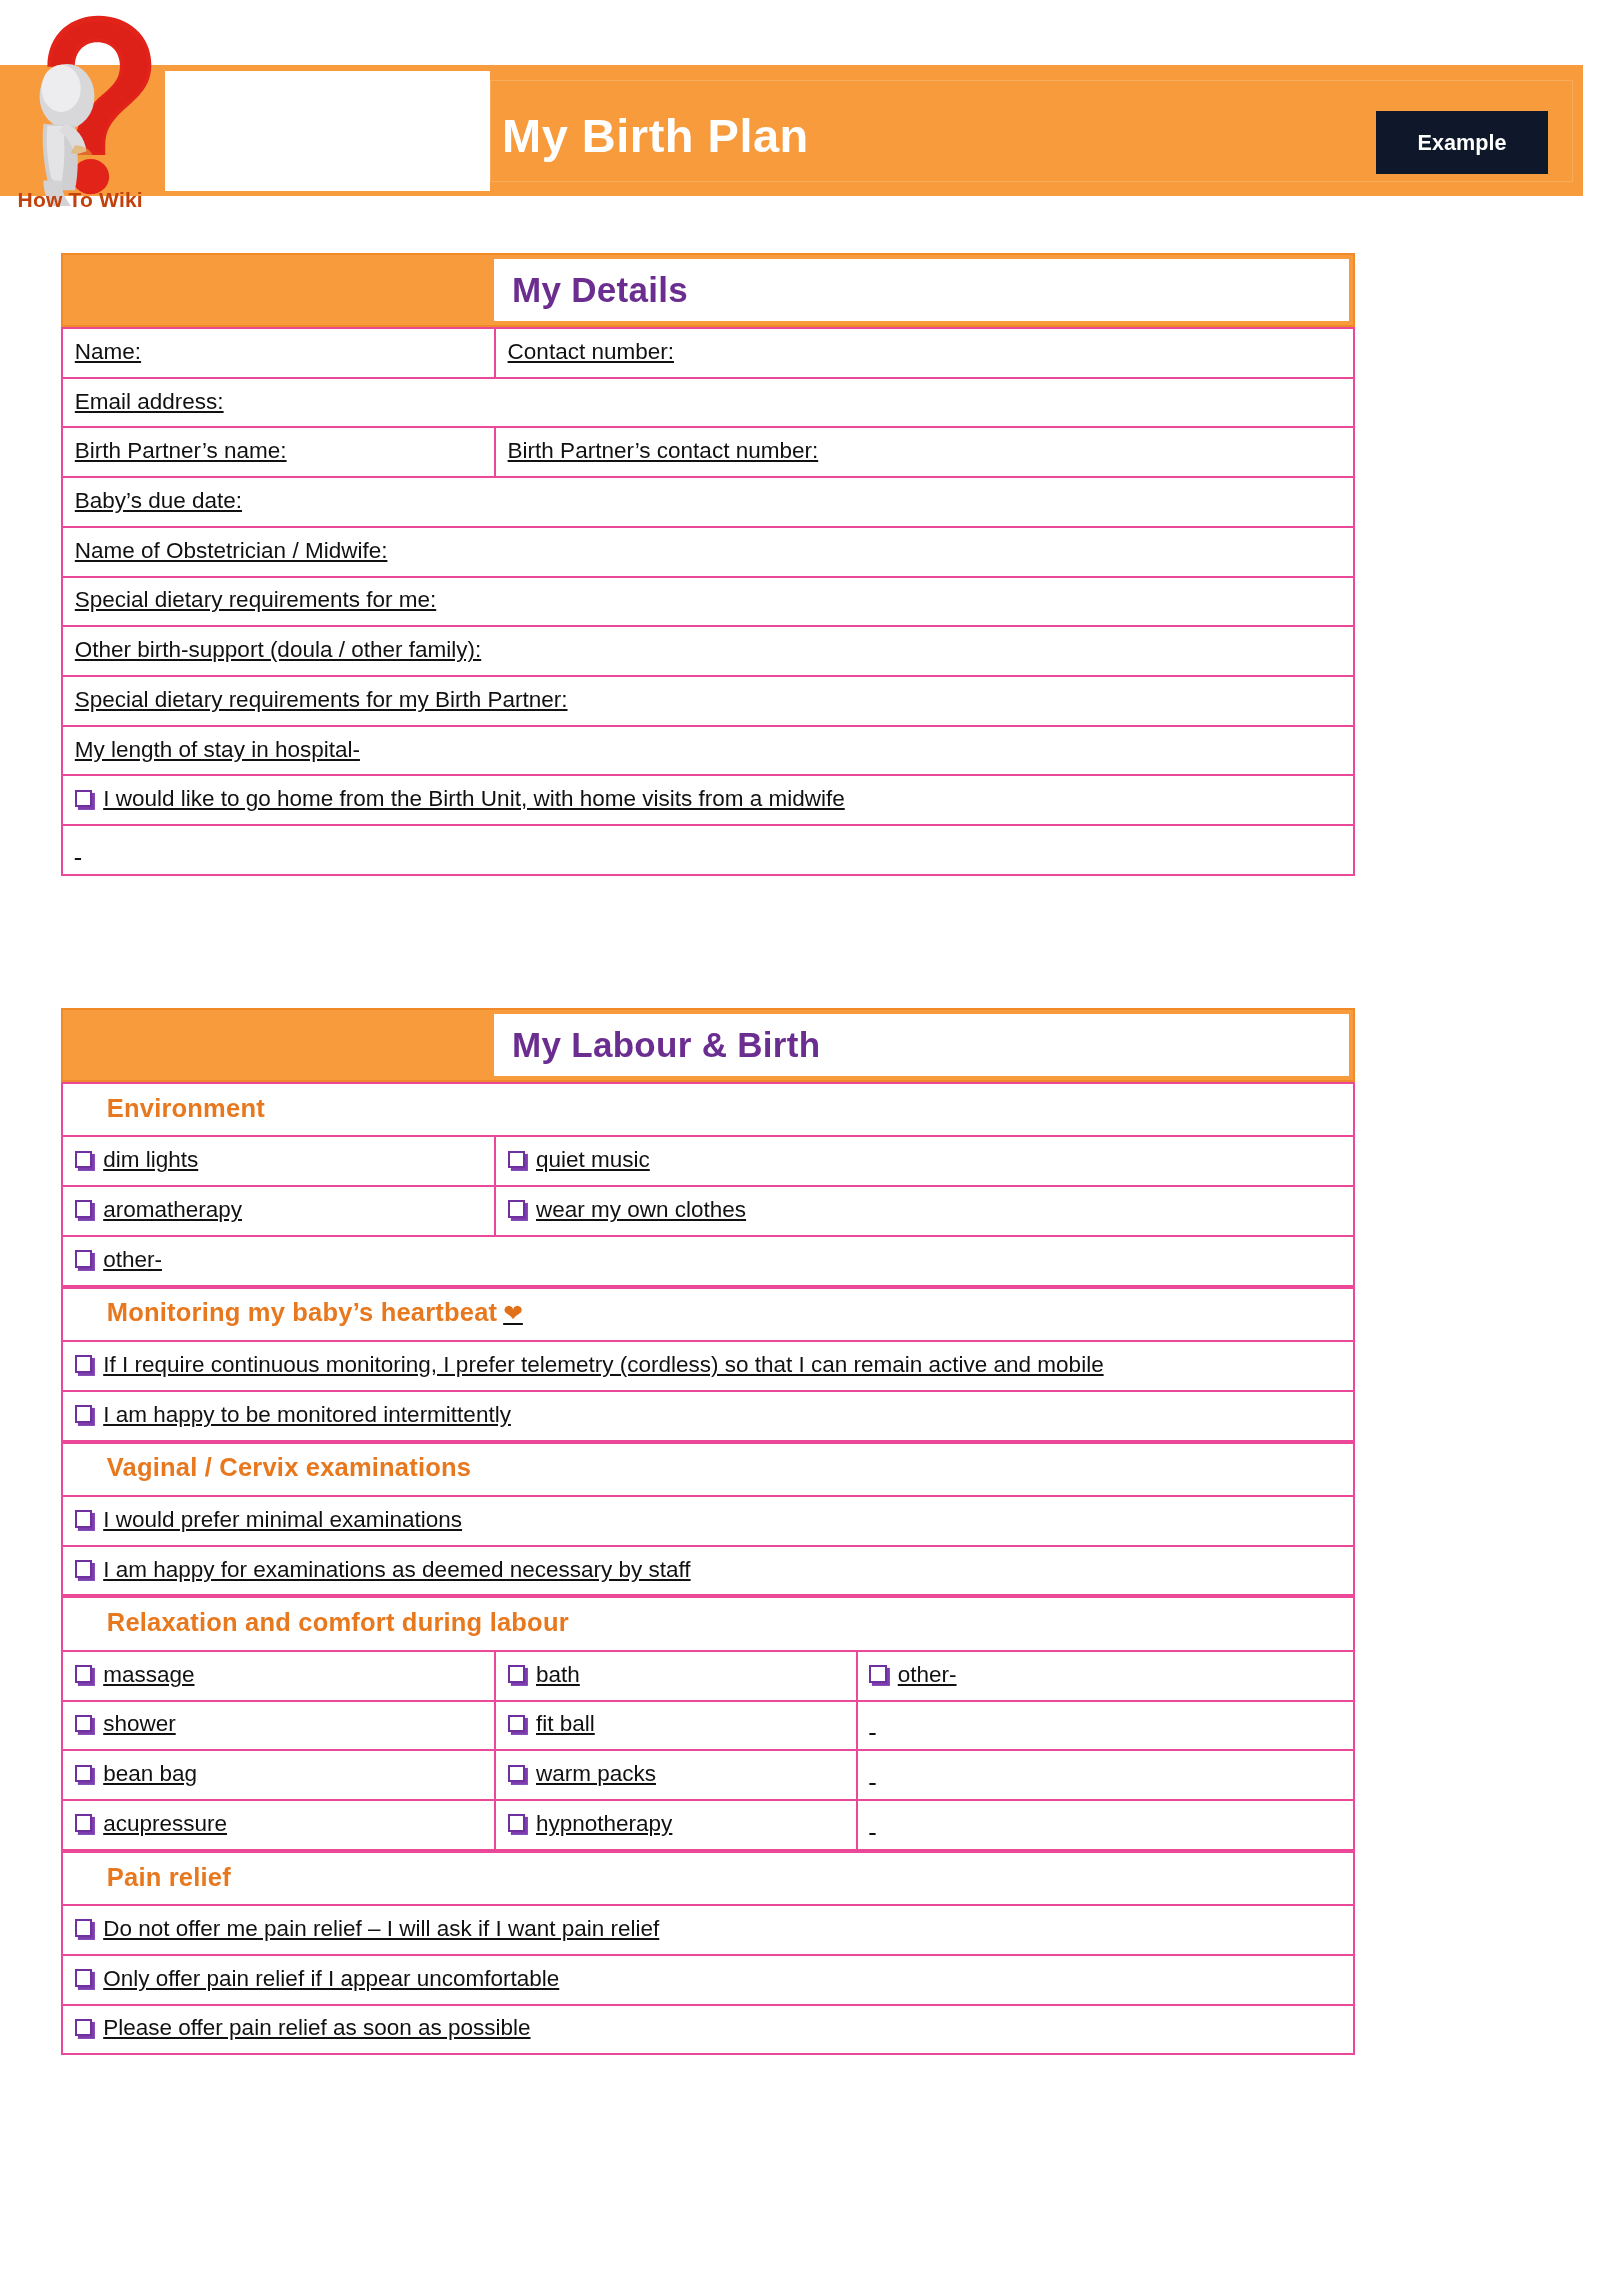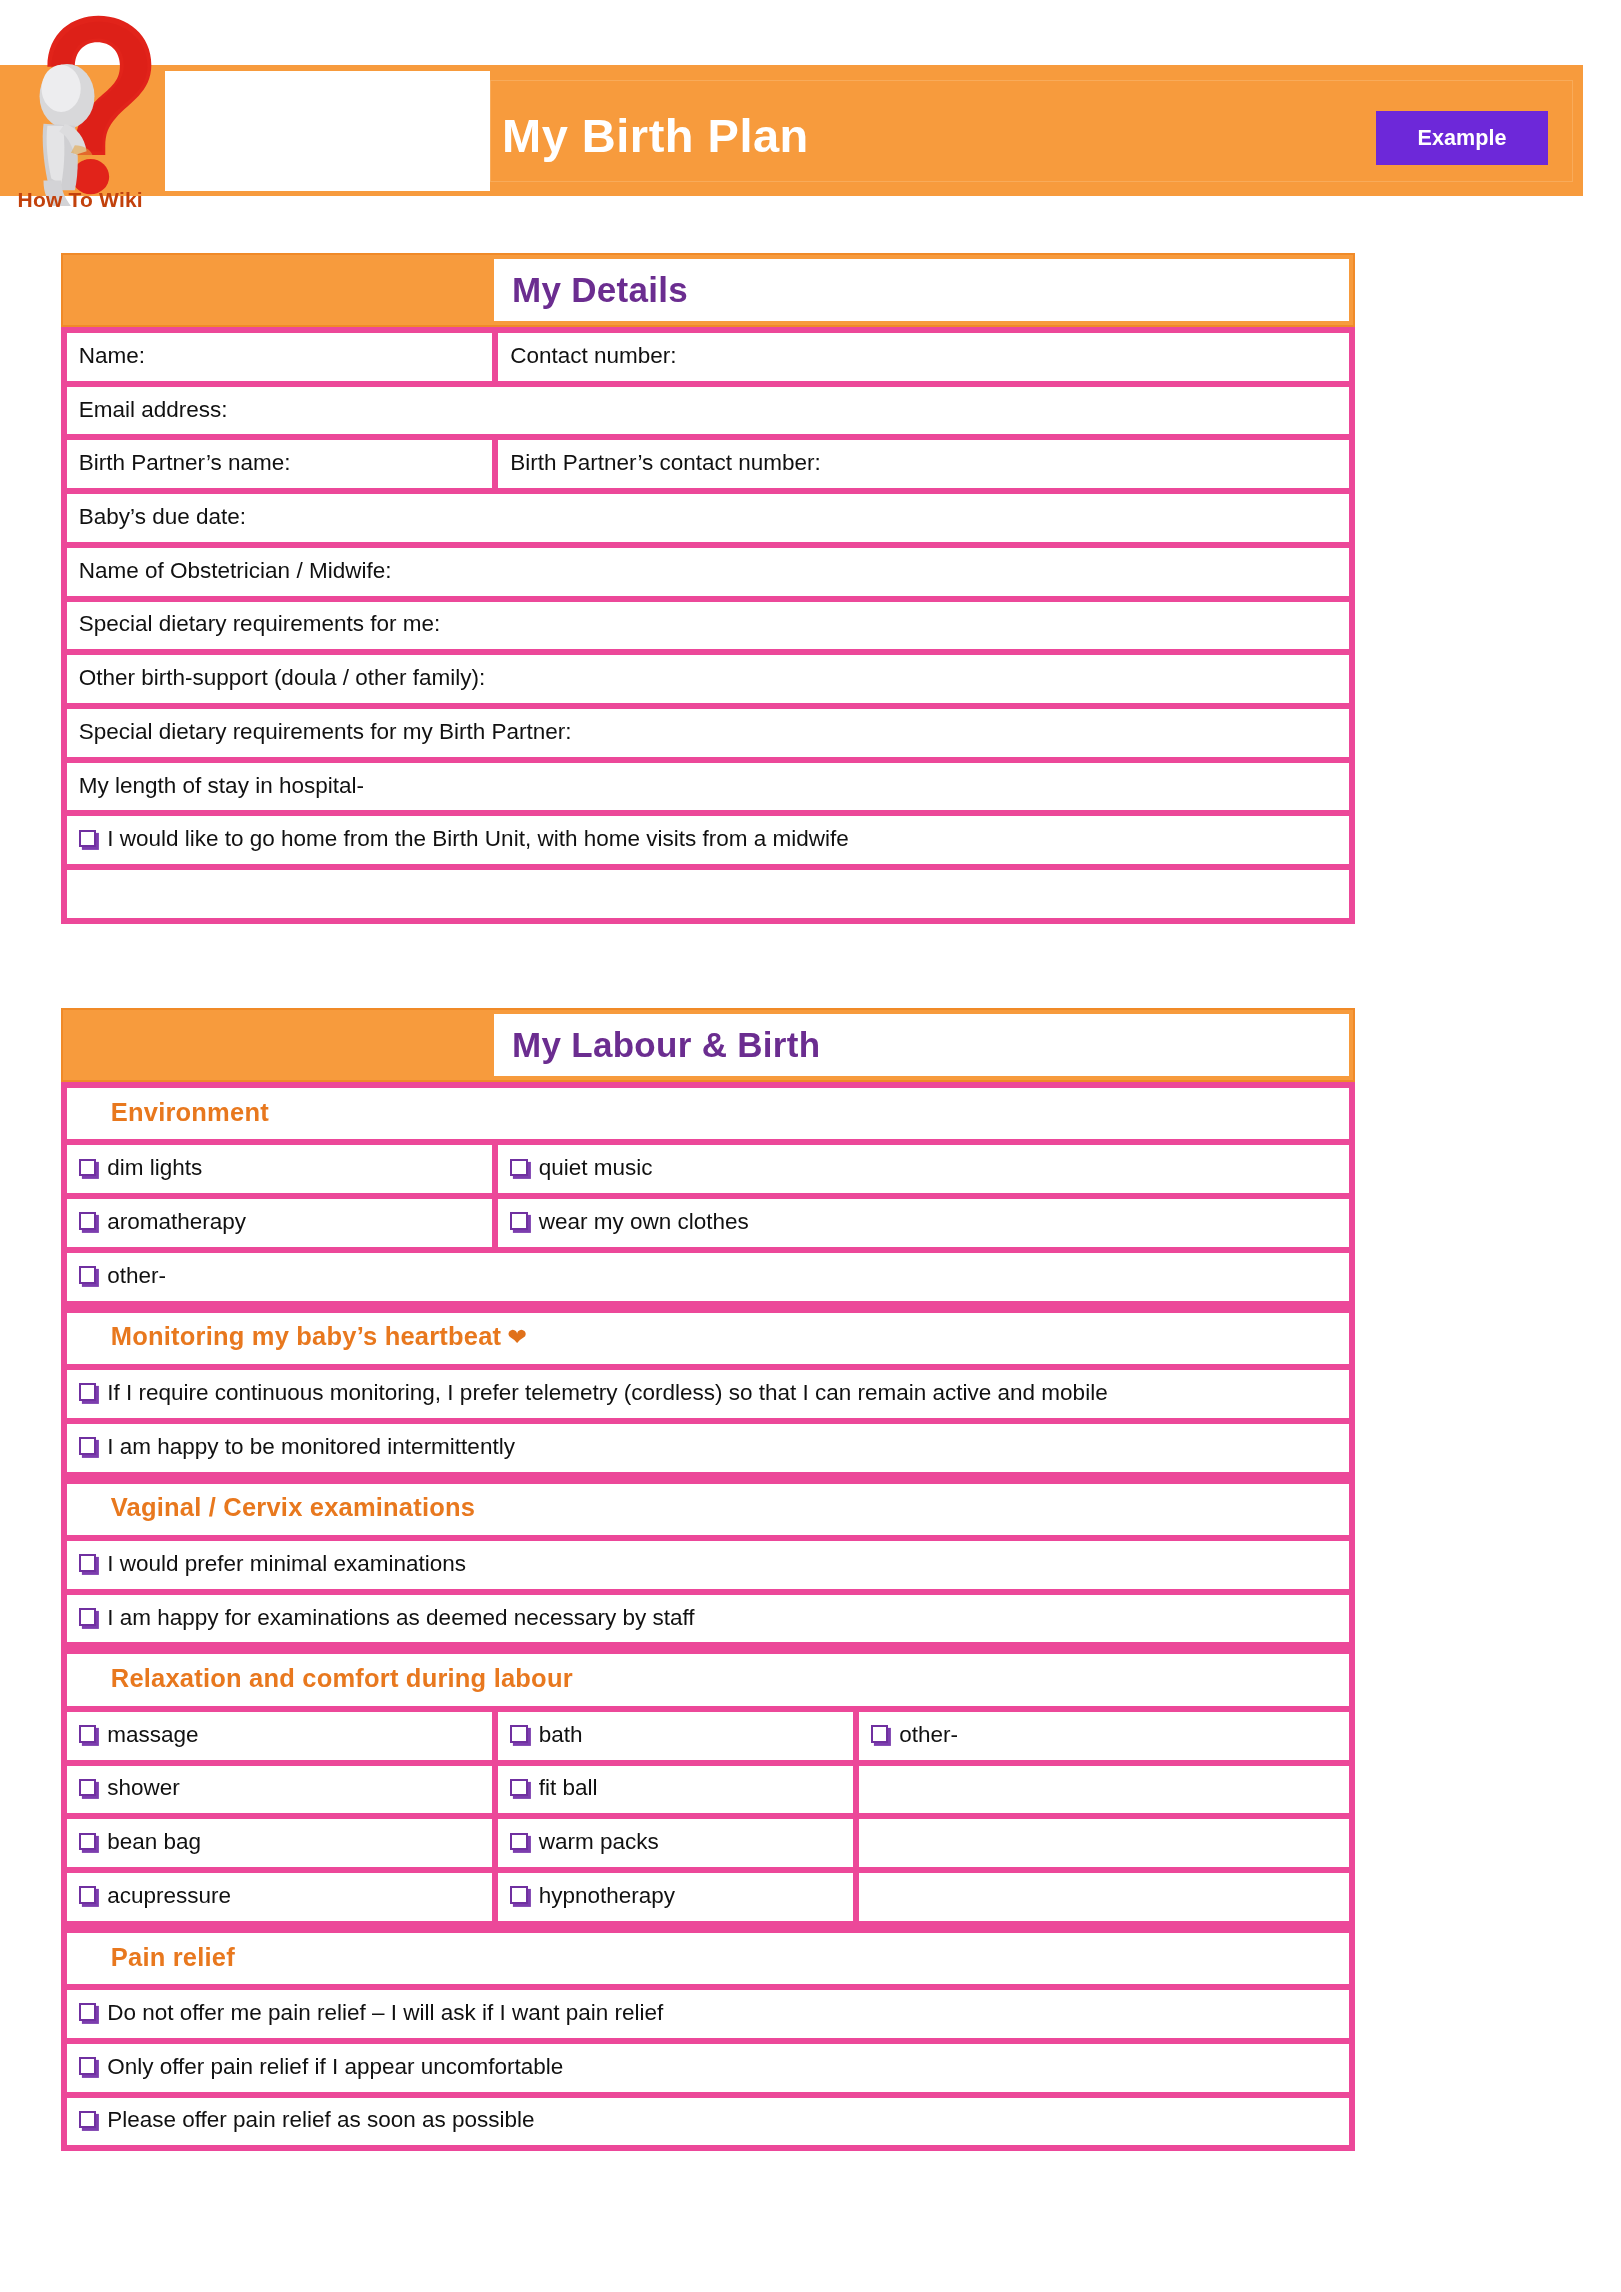--- a/index.html
+++ b/index.html
@@ -58,22 +58,22 @@
     font-weight: bold;
     color: #ffffff;
     letter-spacing: 0.5px;
     z-index: 3;
   }
   .example-badge {
     position: absolute;
     left: 1376px;
     top: 111px;
     width: 172px;
-    height: 54px;
-    background: #6d28d9;
+    height: 63px;
+    background: #0f172a;
     color: #ffffff;
     font-size: 21.6px;
     font-weight: bold;
     display: flex;
     align-items: center;
     justify-content: center;
     z-index: 3;
   }
 
   
@@ -129,28 +129,29 @@
     color: #6B2D90;
     letter-spacing: 0.3px;
   }
 
   table.grid {
     width: 100%;
     border-collapse: collapse;
     table-layout: fixed;
   }
   table.grid td {
-    border: 6px solid #ec4899;
+    border: 2px solid #ec4899;
     padding: 8.8px 11.8px 10.8px 11.8px;
     font-size: 22.5px;
     line-height: 1.25;
     vertical-align: middle;
     color: #111111;
     height: 28px;
     background: #ffffff;
+    text-decoration: underline;
   }
   td.blank-row { height: 45px; }
 
   .subhead td {
     padding-top: 11.8px;
     padding-bottom: 11.8px;
   }
   .subhead-text {
     display: inline-block;
     padding-left: 32px;

